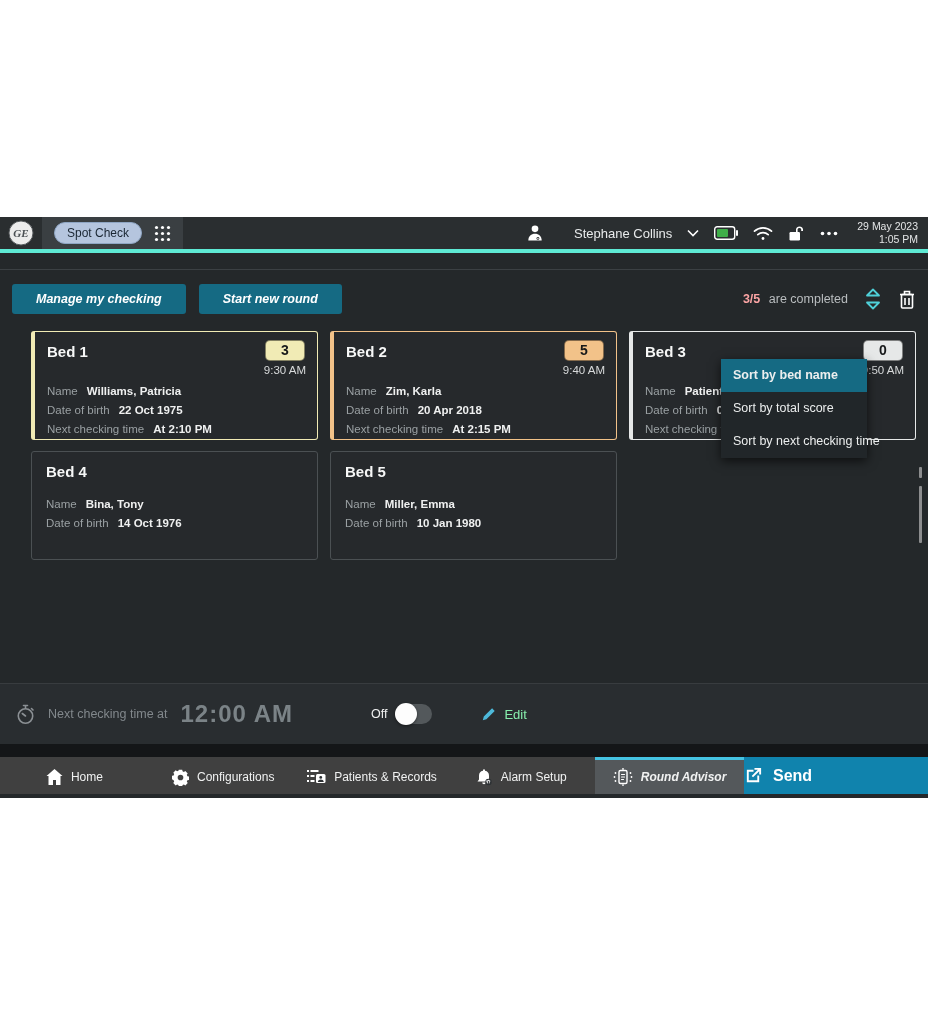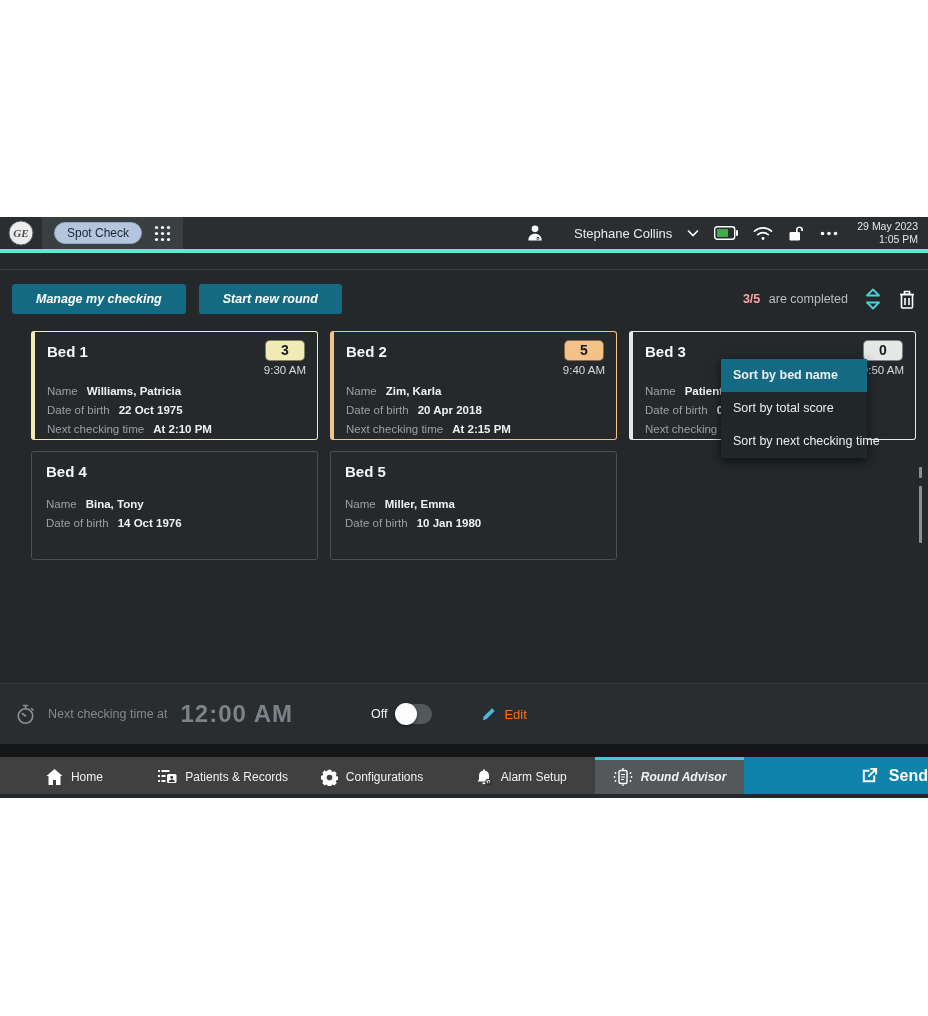--- a/index.html
+++ b/index.html
@@ -47,29 +47,29 @@
   .sort-item { height:33px; line-height:33px; padding:0 12px; color:#eceeee; font-size:12.5px; white-space:nowrap; cursor:pointer; }
   .sort-item.selected { background:#156a83; font-weight:bold; }
 
   
   .check-panel { position:absolute; left:0; top:466px; width:100%; height:61px; background:#292d30; border-top:1px solid #383c3f; display:flex; align-items:center; padding:0 16px; }
   .check-label { color:#82888c; font-size:12.5px; margin-left:13px; }
   .check-time { color:#7b8387; font-size:24px; font-weight:bold; letter-spacing:1px; margin-left:13px; }
   .off-label { color:#f0f1f1; font-size:12.5px; margin-left:78px; }
   .toggle { width:37px; height:20px; background:#53585b; border-radius:10px; margin-left:8px; position:relative; cursor:pointer; }
   .toggle-knob { position:absolute; left:0; top:-1px; width:22px; height:22px; background:#fdfdfd; border-radius:50%; box-shadow:0 1px 3px rgba(0,0,0,.5); }
-  .edit-link { display:flex; align-items:center; gap:8px; margin-left:50px; color:#f97316; font-size:13px; cursor:pointer; }
+  .edit-link { display:flex; align-items:center; gap:8px; margin-left:50px; color:#86efac; font-size:13px; cursor:pointer; }
 
   .nav-gap { position:absolute; left:0; top:527px; width:100%; height:13px; background:#141618; }
 
   
   .navbar { position:absolute; left:0; top:540px; width:100%; height:37px; background:#404040; display:flex; }
   .nav-tab { width:148.8px; display:flex; align-items:center; justify-content:center; gap:8px; color:#f0f1f1; font-size:12px; cursor:pointer; border-top:3px solid transparent; }
   .nav-tab.active { background:#54585b; border-top:3px solid #45c3e2; font-weight:bold; font-style:italic; }
-  .send-btn { width:184px; background:#1083ad; color:#fff; display:flex; align-items:center; justify-content:flex-end; gap:10px; font-size:16px; font-weight:bold; cursor:pointer; }
+  .send-btn { width:184px; background:#1083ad; color:#fff; display:flex; align-items:center; justify-content:flex-start; gap:10px; font-size:16px; font-weight:bold; cursor:pointer; }
 
   
   .scroll-thumb { position:absolute; right:6px; width:3px; background:#8c8d8e; border-radius:1px; }
   .scroll-a { top:250px; height:11px; }
   .scroll-b { top:269px; height:57px; }
 
   svg { display:block; }
 </style>
 </head>
 <body>
@@ -323,43 +323,43 @@
     <div class="nav-tab">
       <span>
         <svg width="17" height="16" viewBox="0 0 17 16" fill="#fff">
             <path d="M8.5 0L0.5 7h2v9h4.5v-5h3v5h4.5V7h2z"></path>
           </svg>
       </span>
       <span>Home</span>
     </div>
     <div class="nav-tab">
       <span>
+        <svg width="17" height="17" viewBox="0 0 24 24" fill="#fff" fill-rule="evenodd">
+            <path d="M9.6 1h4.8l.5 2.3 1.9.8 2-1.3 3.4 3.4-1.3 2 .8 1.9 2.3.5v4.8l-2.3.5-.8 1.9 1.3 2-3.4 3.4-2-1.3-1.9.8-.5 2.3H9.6l-.5-2.3-1.9-.8-2 1.3-3.4-3.4 1.3-2-.8-1.9L0 14.4V9.6l2.3-.5.8-1.9-1.3-2 3.4-3.4 2 1.3 1.9-.8zM12 8a4 4 0 1 0 0 8 4 4 0 0 0 0-8z"></path>
+          </svg>
+      </span>
+      <span>Configurations</span>
+    </div>
+    <div class="nav-tab">
+      <span>
         <svg width="19" height="16" viewBox="0 0 19 16">
             <g fill="#fff">
               <rect x="0" y="1" width="2" height="2"></rect>
               <rect x="3.5" y="1" width="8" height="2"></rect>
               <rect x="0" y="6" width="2" height="2"></rect>
               <rect x="3.5" y="6" width="4" height="2"></rect>
               <rect x="0" y="11" width="2" height="2"></rect>
               <rect x="3.5" y="11" width="4" height="2"></rect>
               <rect x="9" y="5" width="9.5" height="9" rx="1.5"></rect>
             </g>
             <circle cx="13.75" cy="8.4" r="1.4" fill="#2d3134"></circle>
             <path d="M10.8 13c.4-1.6 1.6-2.4 3-2.4s2.6.8 3 2.4z" fill="#2d3134"></path>
           </svg>
       </span>
       <span>Patients &amp; Records</span>
-    </div>
-    <div class="nav-tab">
-      <span>
-        <svg width="17" height="17" viewBox="0 0 24 24" fill="#fff" fill-rule="evenodd">
-            <path d="M9.6 1h4.8l.5 2.3 1.9.8 2-1.3 3.4 3.4-1.3 2 .8 1.9 2.3.5v4.8l-2.3.5-.8 1.9 1.3 2-3.4 3.4-2-1.3-1.9.8-.5 2.3H9.6l-.5-2.3-1.9-.8-2 1.3-3.4-3.4 1.3-2-.8-1.9L0 14.4V9.6l2.3-.5.8-1.9-1.3-2 3.4-3.4 2 1.3 1.9-.8zM12 8a4 4 0 1 0 0 8 4 4 0 0 0 0-8z"></path>
-          </svg>
-      </span>
-      <span>Configurations</span>
     </div>
     <div class="nav-tab">
       <span>
         <svg width="18" height="17" viewBox="0 0 18 17">
             <path d="M8 1.2a1 1 0 0 1 2 0v.6a5 5 0 0 1 4 4.9v3.8l1.5 2H2.5l1.5-2V6.7a5 5 0 0 1 4-4.9z" fill="#fff"></path>
             <path d="M7.2 13.5a1.8 1.8 0 0 0 3.6 0z" fill="#fff"></path>
             <g fill="#2d3134">
               <circle cx="13.5" cy="13" r="3.2"></circle>
             </g>
             <g fill="#fff">

